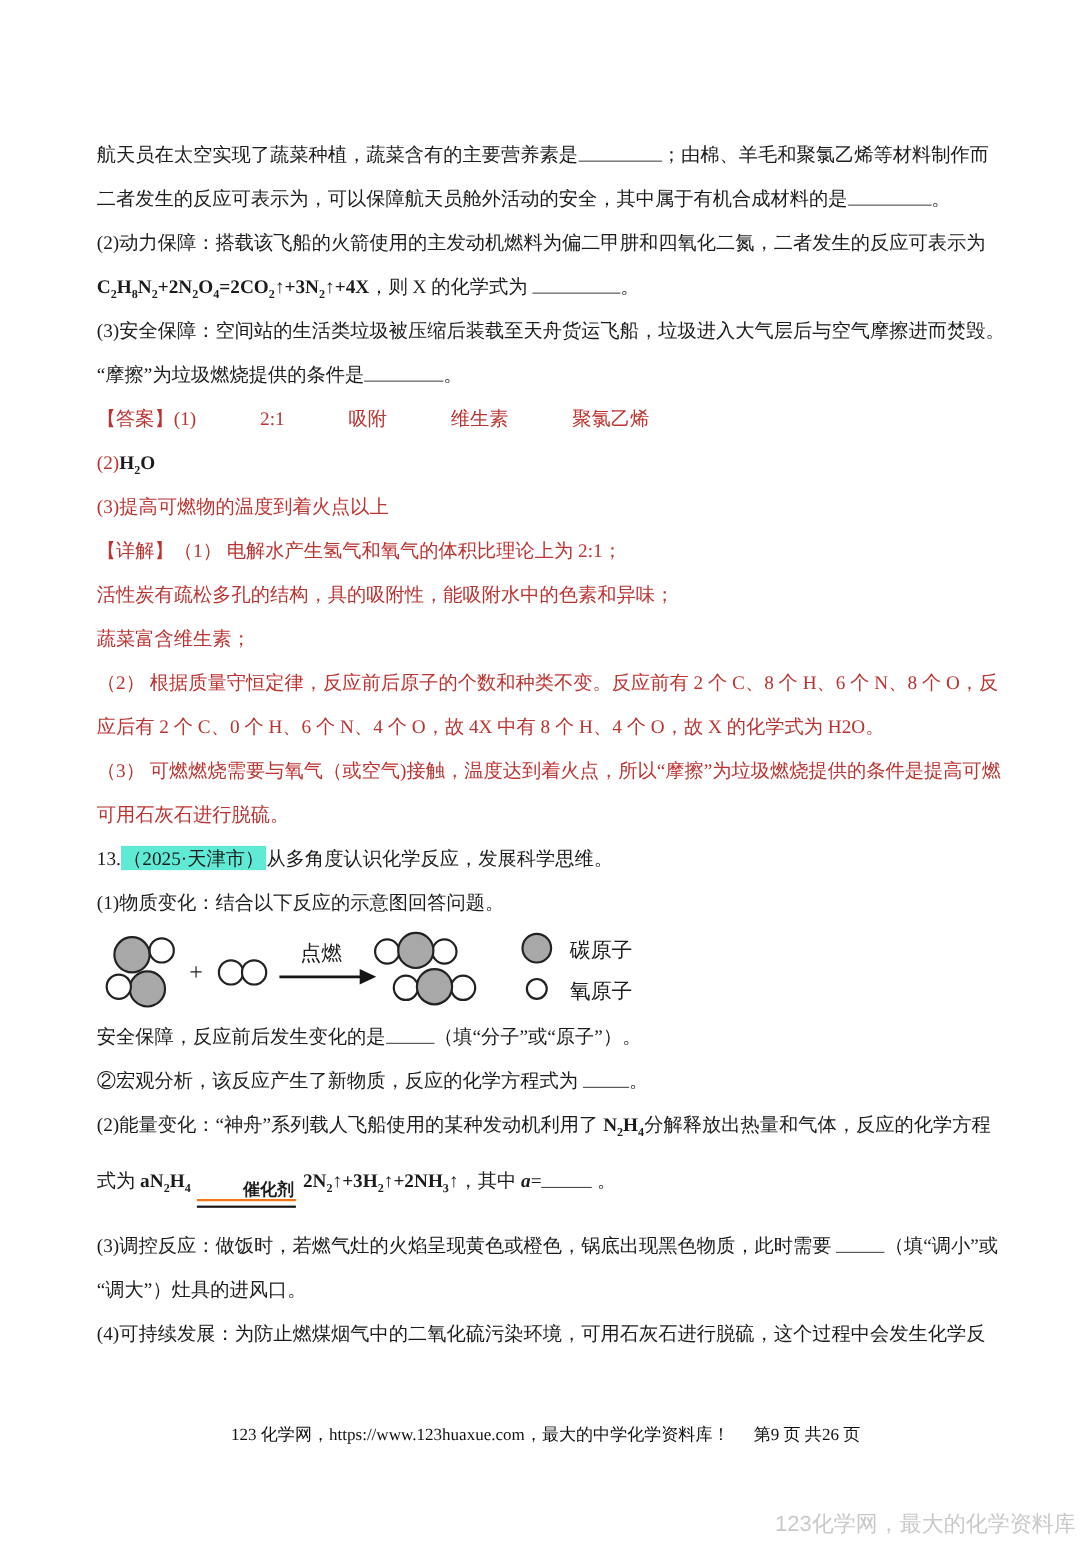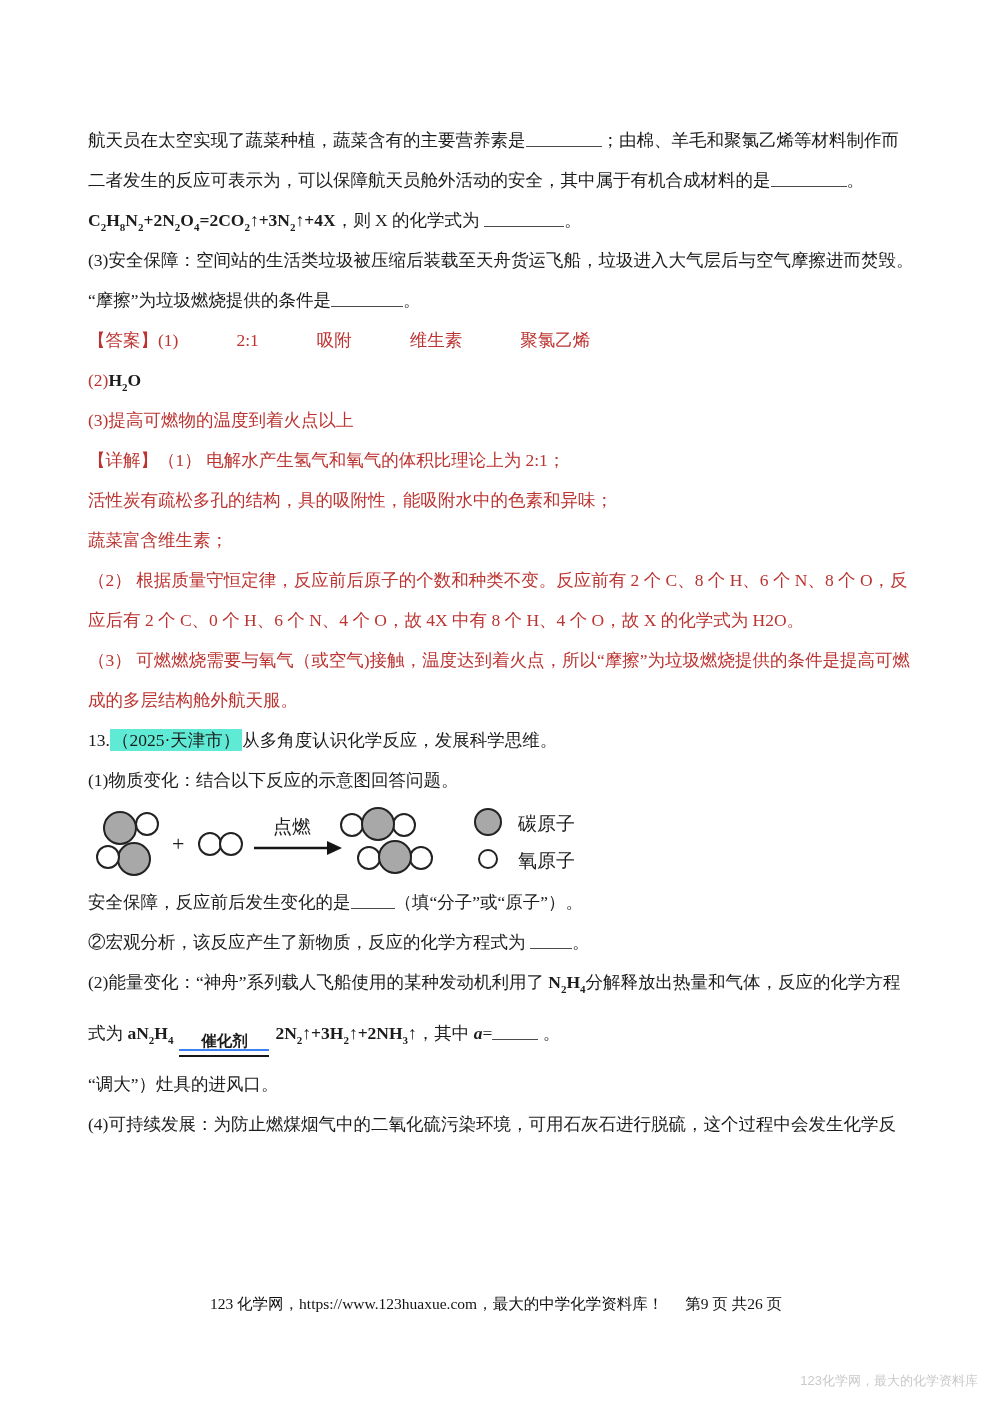--- a/index.html
+++ b/index.html
@@ -10,51 +10,52 @@
   .line.tall{height:62px;line-height:62px;}
   .line.mt8{margin-top:8px;}
   .red{color:#bc3431;}
   .b{font-weight:bold;}
   .i{font-style:italic;}
   .hl{background:#5eead4;padding:1px 2px;}
   .gap{margin-left:58px;}
   sub.seg{font-size:11px;font-weight:bold;}
   .blank{display:inline-block;height:17px;border-bottom:1.5px solid #4a4a4a;vertical-align:-1px;}
   .cateq{display:inline-block;vertical-align:-7px;margin:0 6px;min-width:90px;text-align:center;}
-  .cat-top{display:block;font-weight:bold;font-size:15.5px;line-height:17px;border-bottom:2px solid #3b82f6;padding:0 2px;}
+  .cat-top{display:block;font-weight:bold;font-size:15.5px;line-height:17px;border-bottom:2px solid #f97316;padding:0 2px;text-align:right;}
   .cat-bar{display:block;height:4px;border-bottom:2px solid #151515;}
   .diagram{height:80px;margin-top:2px;position:relative;}
   .diagram svg{position:absolute;left:0;top:0;}
   .diagram text{font-family:"Liberation Serif","DejaVu Serif",serif;fill:#1c1c1c;}
   .footer{position:absolute;left:0;top:1294px;width:992px;text-align:center;font-size:15.5px;color:#111;}
   .footer .fpage{margin-left:22px;}
-  .watermark{position:absolute;right:14px;top:1372px;font-size:13px;color:#c9c9c9;
+  .watermark{position:absolute;right:14px;top:1372px;font-size:20px;color:#c9c9c9;
              font-family:"Liberation Sans","DejaVu Sans",sans-serif;}
 </style>
 </head>
 <body>
 
 <div class="page">
   <div class="content">
     <div id="lines-top">
         <div class="line"><span class="seg">航天员在太空实现了蔬菜种植，蔬菜含有的主要营养素是</span><span class="seg blank" style="width: 76px;"></span><span class="seg">；由棉、羊毛和聚氯乙烯等材料制作而</span></div>
         <div class="line"><span class="seg">二者发生的反应可表示为，可以保障航天员舱外活动的安全，其中属于有机合成材料的是</span><span class="seg blank" style="width: 76px;"></span><span class="seg">。</span></div>
+        <div class="line"><span class="seg">(2)动力保障：搭载该飞船的火箭使用的主发动机燃料为偏二甲肼和四氧化二氮，二者发生的反应可表示为</span></div>
         <div class="line"><span class="seg b">C</span><sub class="seg sub">2</sub><span class="seg b">H</span><sub class="seg sub">8</sub><span class="seg b">N</span><sub class="seg sub">2</sub><span class="seg b">+2N</span><sub class="seg sub">2</sub><span class="seg b">O</span><sub class="seg sub">4</sub><span class="seg b">=2CO</span><sub class="seg sub">2</sub><span class="seg b">↑</span><span class="seg b">+3N</span><sub class="seg sub">2</sub><span class="seg b">↑</span><span class="seg b">+4X</span><span class="seg">，则 X 的化学式为 </span><span class="seg blank" style="width: 80px;"></span><span class="seg">。</span></div>
         <div class="line"><span class="seg">(3)安全保障：空间站的生活类垃圾被压缩后装载至天舟货运飞船，垃圾进入大气层后与空气摩擦进而焚毁。</span></div>
         <div class="line"><span class="seg">“摩擦”为垃圾燃烧提供的条件是</span><span class="seg blank" style="width: 72px;"></span><span class="seg">。</span></div>
         <div class="line"><span class="seg red">【答案】(1)</span><span class="seg red gap">2:1</span><span class="seg red gap">吸附</span><span class="seg red gap">维生素</span><span class="seg red gap">聚氯乙烯</span></div>
         <div class="line"><span class="seg red">(2)</span><span class="seg b">H</span><sub class="seg sub">2</sub><span class="seg b">O</span></div>
         <div class="line"><span class="seg red">(3)提高可燃物的温度到着火点以上</span></div>
         <div class="line"><span class="seg red">【详解】（1） 电解水产生氢气和氧气的体积比理论上为 2:1；</span></div>
         <div class="line"><span class="seg red">活性炭有疏松多孔的结构，具的吸附性，能吸附水中的色素和异味；</span></div>
         <div class="line"><span class="seg red">蔬菜富含维生素；</span></div>
         <div class="line"><span class="seg red">（2） 根据质量守恒定律，反应前后原子的个数和种类不变。反应前有 2 个 C、8 个 H、6 个 N、8 个 O，反</span></div>
         <div class="line"><span class="seg red">应后有 2 个 C、0 个 H、6 个 N、4 个 O，故 4X 中有 8 个 H、4 个 O，故 X 的化学式为 H2O。</span></div>
         <div class="line"><span class="seg red">（3） 可燃燃烧需要与氧气（或空气)接触，温度达到着火点，所以“摩擦”为垃圾燃烧提供的条件是提高可燃</span></div>
-        <div class="line"><span class="seg red">成的多层结构舱外航天服。</span></div>
+        <div class="line"><span class="seg red">可用石灰石进行脱硫。</span></div>
         <div class="line"><span class="seg">13.</span><span class="seg hl">（2025·天津市）</span><span class="seg">从多角度认识化学反应，发展科学思维。</span></div>
         <div class="line"><span class="seg">(1)物质变化：结合以下反应的示意图回答问题。</span></div>
       </div>
 
     <div class="diagram">
       <svg width="620" height="80" viewBox="0 0 620 80">
         <g>
           <circle cx="32" cy="26" r="16" fill="#a8a8a8" stroke="#222" stroke-width="2"></circle>
           <circle cx="59" cy="22" r="11" fill="#ffffff" stroke="#222" stroke-width="2"></circle>
           <circle cx="46" cy="57" r="16" fill="#a8a8a8" stroke="#222" stroke-width="2"></circle>
@@ -85,20 +86,21 @@
           <text x="430" y="65" font-size="19">氧原子</text>
         </g>
       </svg>
     </div>
 
     <div id="lines-bottom">
         <div class="line"><span class="seg">安全保障，反应前后发生变化的是</span><span class="seg blank" style="width: 44px;"></span><span class="seg">（填“分子”或“原子”）。</span></div>
         <div class="line"><span class="seg">②宏观分析，该反应产生了新物质，反应的化学方程式为 </span><span class="seg blank" style="width: 42px;"></span><span class="seg">。</span></div>
         <div class="line"><span class="seg">(2)能量变化：“神舟”系列载人飞船使用的某种发动机利用了 </span><span class="seg b">N</span><sub class="seg sub">2</sub><span class="seg b">H</span><sub class="seg sub">4</sub><span class="seg">分解释放出热量和气体，反应的化学方程</span></div>
         <div class="line tall"><span class="seg">式为 </span><span class="seg b">aN</span><sub class="seg sub">2</sub><span class="seg b">H</span><sub class="seg sub">4</sub><span class="seg cateq"><span class="cat-top">催化剂</span><span class="cat-bar"></span></span><span class="seg b">2N</span><sub class="seg sub">2</sub><span class="seg b">↑</span><span class="seg b">+3H</span><sub class="seg sub">2</sub><span class="seg b">↑</span><span class="seg b">+2NH</span><sub class="seg sub">3</sub><span class="seg b">↑</span><span class="seg">，其中 </span><span class="seg b i">a</span><span class="seg">=</span><span class="seg blank" style="width: 46px;"></span><span class="seg"> 。</span></div>
+        <div class="line mt8"><span class="seg">(3)调控反应：做饭时，若燃气灶的火焰呈现黄色或橙色，锅底出现黑色物质，此时需要 </span><span class="seg blank" style="width: 44px;"></span><span class="seg">（填“调小”或</span></div>
         <div class="line"><span class="seg">“调大”）灶具的进风口。</span></div>
         <div class="line"><span class="seg">(4)可持续发展：为防止燃煤烟气中的二氧化硫污染环境，可用石灰石进行脱硫，这个过程中会发生化学反</span></div>
       </div>
   </div>
 
   <div class="footer">
     <span>123 化学网，https://www.123huaxue.com，最大的中学化学资料库！</span><span class="fpage">第9 页 共26 页</span>
   </div>
 
   <div class="watermark">123化学网，最大的化学资料库</div>

